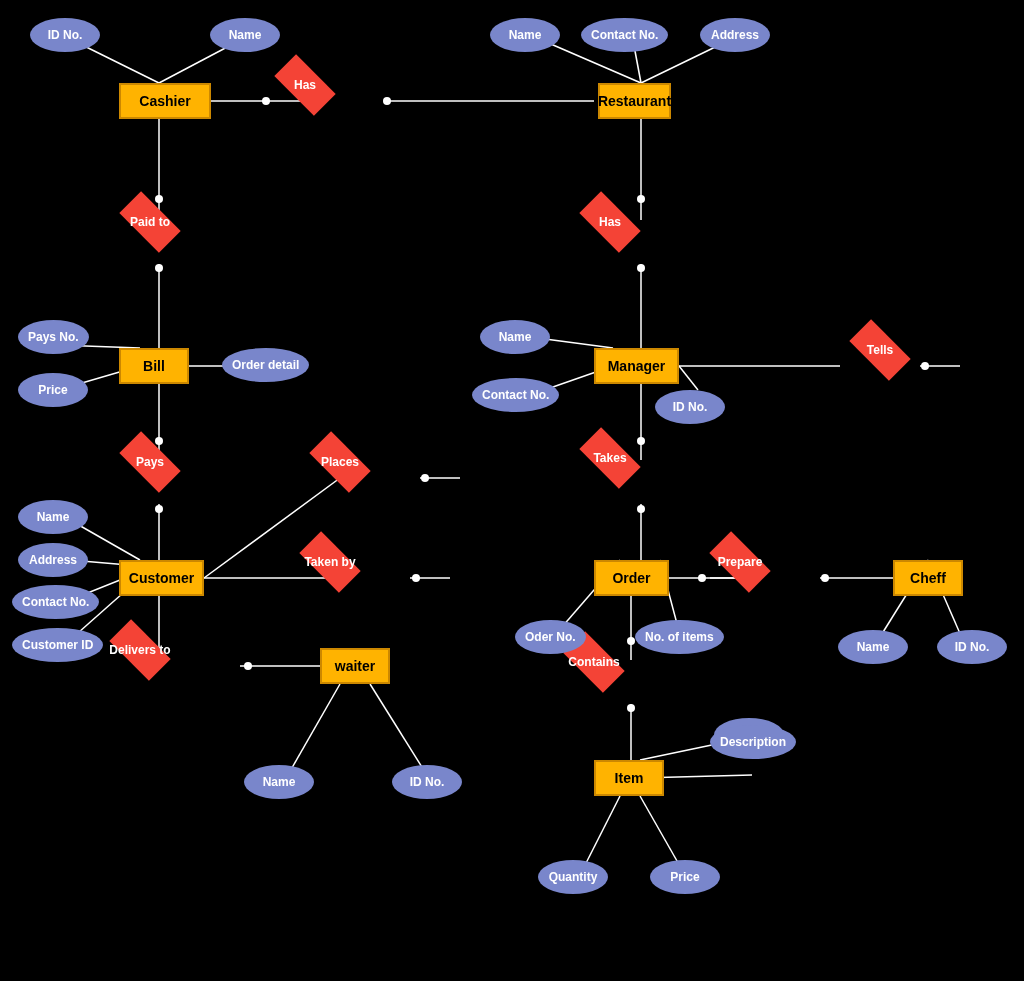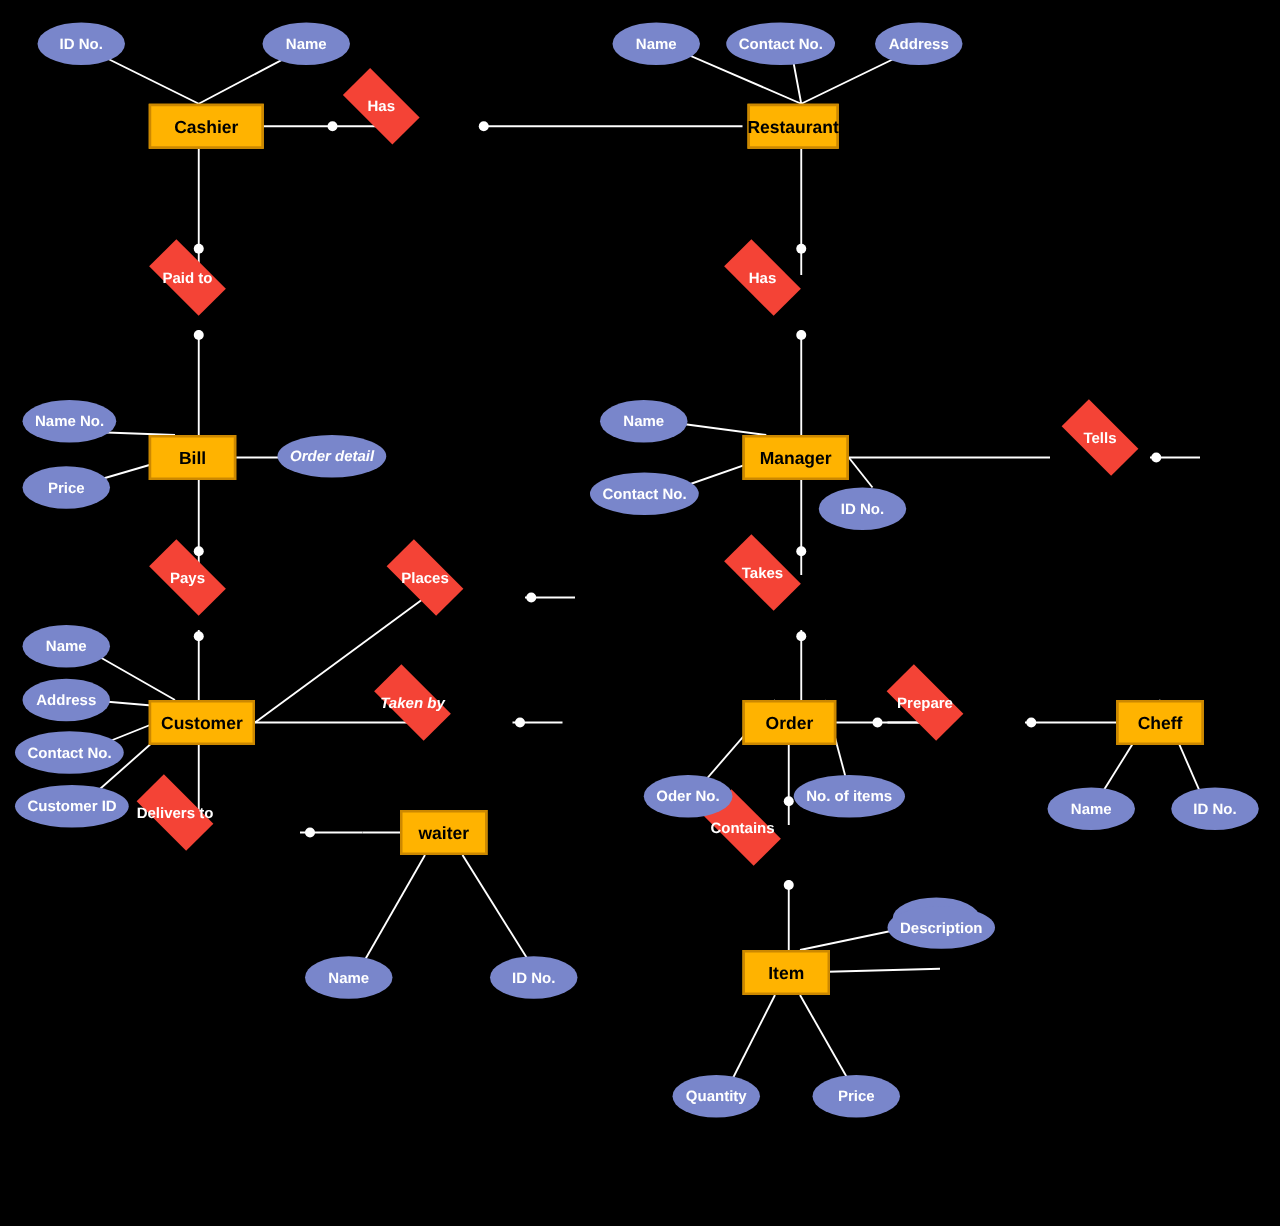--- a/index.html
+++ b/index.html
@@ -218,21 +218,21 @@
   <div class="relationship" style="left:570px;top:436px;">
     <div class="diamond"></div>
     <span class="label">Takes</span>
   </div>
 
   <div class="relationship" style="left:840px;top:328px;">
     <div class="diamond"></div>
     <span class="label">Tells</span>
   </div>
 
-  <div class="relationship" style="left:290px;top:540px;font-style:italic;">
+  <div class="relationship" style="left:290px;top:540px;">
     <div class="diamond"></div>
     <span class="label">Taken by</span>
   </div>
 
   <div class="relationship" style="left:700px;top:540px;">
     <div class="diamond"></div>
     <span class="label">Prepare</span>
   </div>
 
   <div class="relationship" style="left:100px;top:628px;">
@@ -243,23 +243,23 @@
   <div class="relationship" style="left:554px;top:640px;">
     <div class="diamond"></div>
     <span class="label">Contains</span>
   </div>
 
   <div class="attribute" style="left:30px;top:18px;">ID No.</div>
   <div class="attribute" style="left:210px;top:18px;">Name</div>
   <div class="attribute" style="left:490px;top:18px;">Name</div>
   <div class="attribute" style="left:581px;top:18px;">Contact No.</div>
   <div class="attribute" style="left:700px;top:18px;">Address</div>
-  <div class="attribute" style="left:18px;top:320px;">Name No.</div>
+  <div class="attribute" style="left:18px;top:320px;">Pays No.</div>
   <div class="attribute" style="left:18px;top:373px;">Price</div>
-  <div class="attribute" style="left:222px;top:348px;font-style:italic;">Order detail</div>
+  <div class="attribute" style="left:222px;top:348px;">Order detail</div>
   <div class="attribute" style="left:480px;top:320px;">Name</div>
   <div class="attribute" style="left:472px;top:378px;">Contact No.</div>
   <div class="attribute" style="left:655px;top:390px;">ID No.</div>
   <div class="attribute" style="left:18px;top:500px;">Name</div>
   <div class="attribute" style="left:18px;top:543px;">Address</div>
   <div class="attribute" style="left:12px;top:585px;">Contact No.</div>
   <div class="attribute" style="left:12px;top:628px;">Customer ID</div>
   <div class="attribute" style="left:515px;top:620px;">Oder No.</div>
   <div class="attribute" style="left:635px;top:620px;">No. of items</div>
   <div class="attribute" style="left:838px;top:630px;">Name</div>

